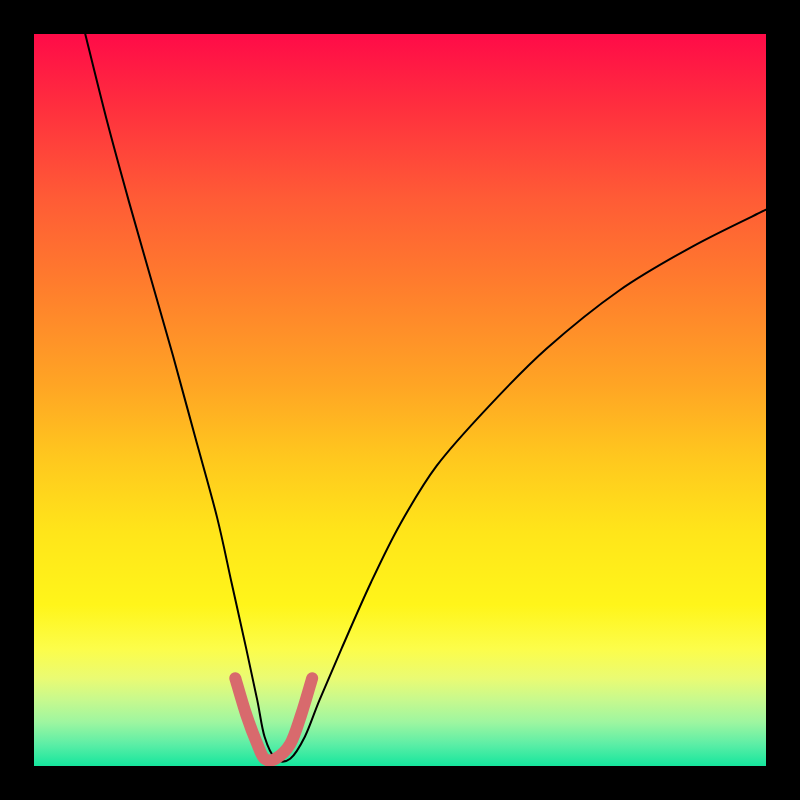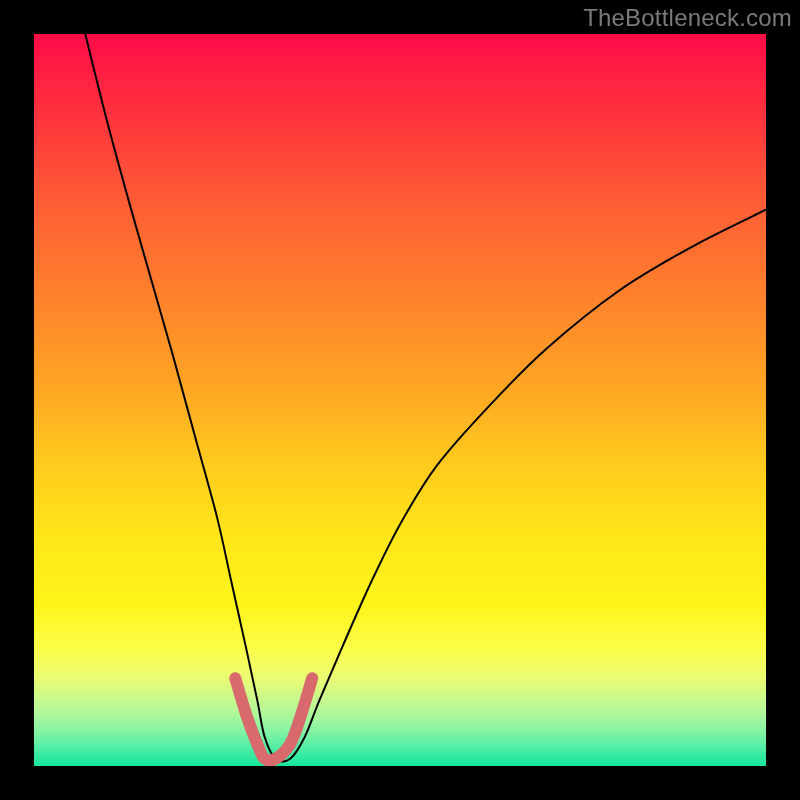--- a/index.html
+++ b/index.html
@@ -55,21 +55,20 @@
   svg.curves {
     position: absolute;
     left: 0;
     top: 0;
   }
 </style>
 </head>
 <body>
 
 <div class="frame">
-  <div class="watermark">TheBottleneck.com</div>
 
   <div class="plot">
     <svg class="curves" width="732" height="732" viewBox="0 0 732 732">
       <g>
         <path id="black-curve-path" fill="none" stroke="#000000" stroke-width="2" stroke-linecap="round" stroke-linejoin="round" d="M 51.24 0 C 54.900000000000006 14.640000000000006 65.88000000000001 59.78000000000003 73.2 87.84000000000003 C 80.52 115.90000000000003 87.84 142.13000000000002 95.16 168.36 C 102.47999999999999 194.59 109.8 219.59999999999997 117.12 245.21999999999997 C 124.44000000000001 270.84 131.76000000000002 295.84999999999997 139.08 322.08 C 146.4 348.31 153.72 375.76 161.04 402.59999999999997 C 168.35999999999999 429.43999999999994 176.9 458.72 183 483.12 C 189.1 507.52 192.76000000000002 527.04 197.64000000000001 549 C 202.52 570.96 208.01 595.36 212.27999999999997 614.88 C 216.54999999999995 634.4 220.20999999999998 651.48 223.26 666.12 C 226.31 680.76 227.53 692.96 230.58 702.72 C 233.63000000000002 712.48 237.29000000000002 721.02 241.56 724.68 C 245.82999999999998 728.3399999999999 251.32 728.3399999999999 256.2 724.68 C 261.08 721.02 265.96 712.48 270.84 702.72 C 275.71999999999997 692.96 279.38 680.76 285.48 666.12 C 291.58000000000004 651.48 298.9 634.4 307.44 614.88 C 315.98 595.36 326.96000000000004 569.74 336.72 549 C 346.48 528.26 355.02 509.96 366 490.44 C 376.98 470.92 387.96000000000004 451.4 402.6 431.88 C 417.24 412.36 435.53999999999996 392.84 453.84 373.32 C 472.14 353.8 490.43999999999994 334.28000000000003 512.4 314.76000000000005 C 534.36 295.24000000000007 561.2 273.28 585.6 256.2 C 610 239.11999999999998 634.4000000000001 225.7 658.8000000000001 212.27999999999997 C 683.2 198.85999999999996 719.8 181.77999999999994 732 175.67999999999995"></path>
       </g>
       <g>
         <path id="pink-segment-path" fill="none" stroke="#d86a6d" stroke-width="12" stroke-linecap="round" stroke-linejoin="round" d="M 201.3 644.16 C 203.13 650.26 208.61999999999998 669.78 212.27999999999997 680.76 C 215.93999999999997 691.74 220.20999999999998 702.72 223.26 710.04 C 226.31 717.3599999999999 227.53 722.24 230.58 724.68 C 233.63000000000002 727.1199999999999 237.29000000000002 727.1199999999999 241.56 724.68 C 245.82999999999998 722.24 251.92999999999998 717.3599999999999 256.2 710.04 C 260.46999999999997 702.72 263.52 691.74 267.18 680.76 C 270.84000000000003 669.78 276.33000000000004 650.26 278.16 644.16"></path>
       </g>
     </svg>

